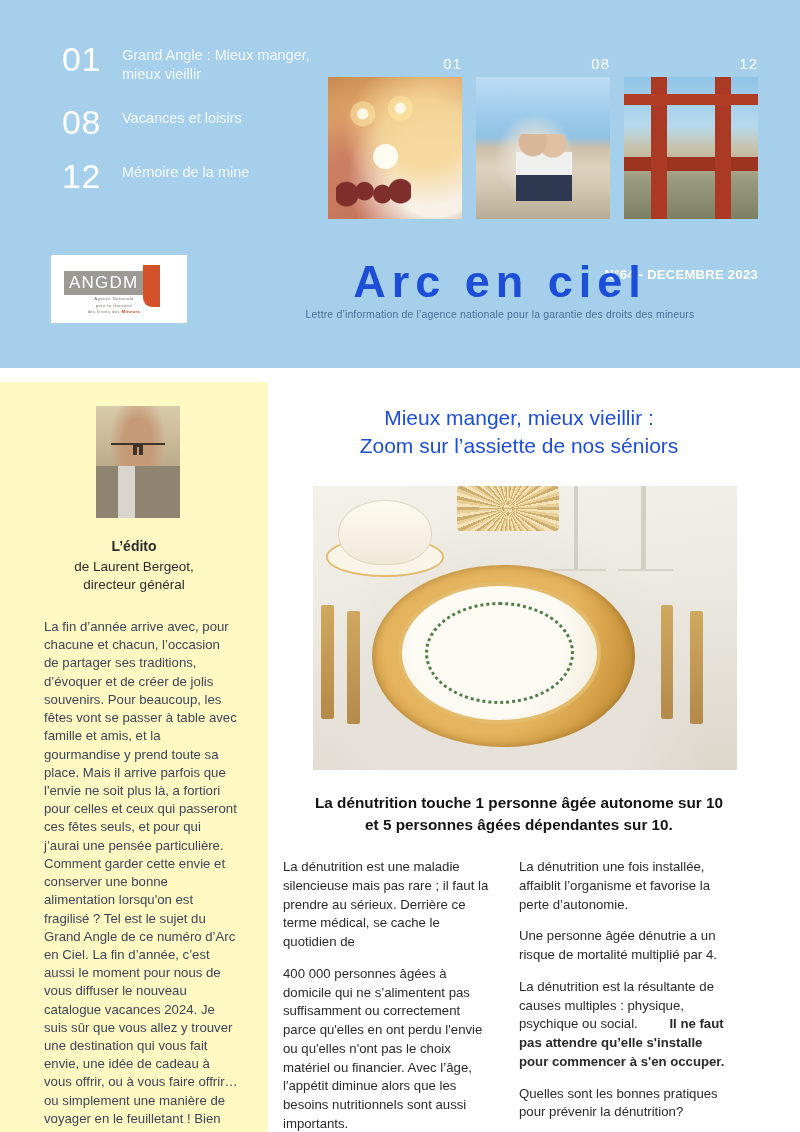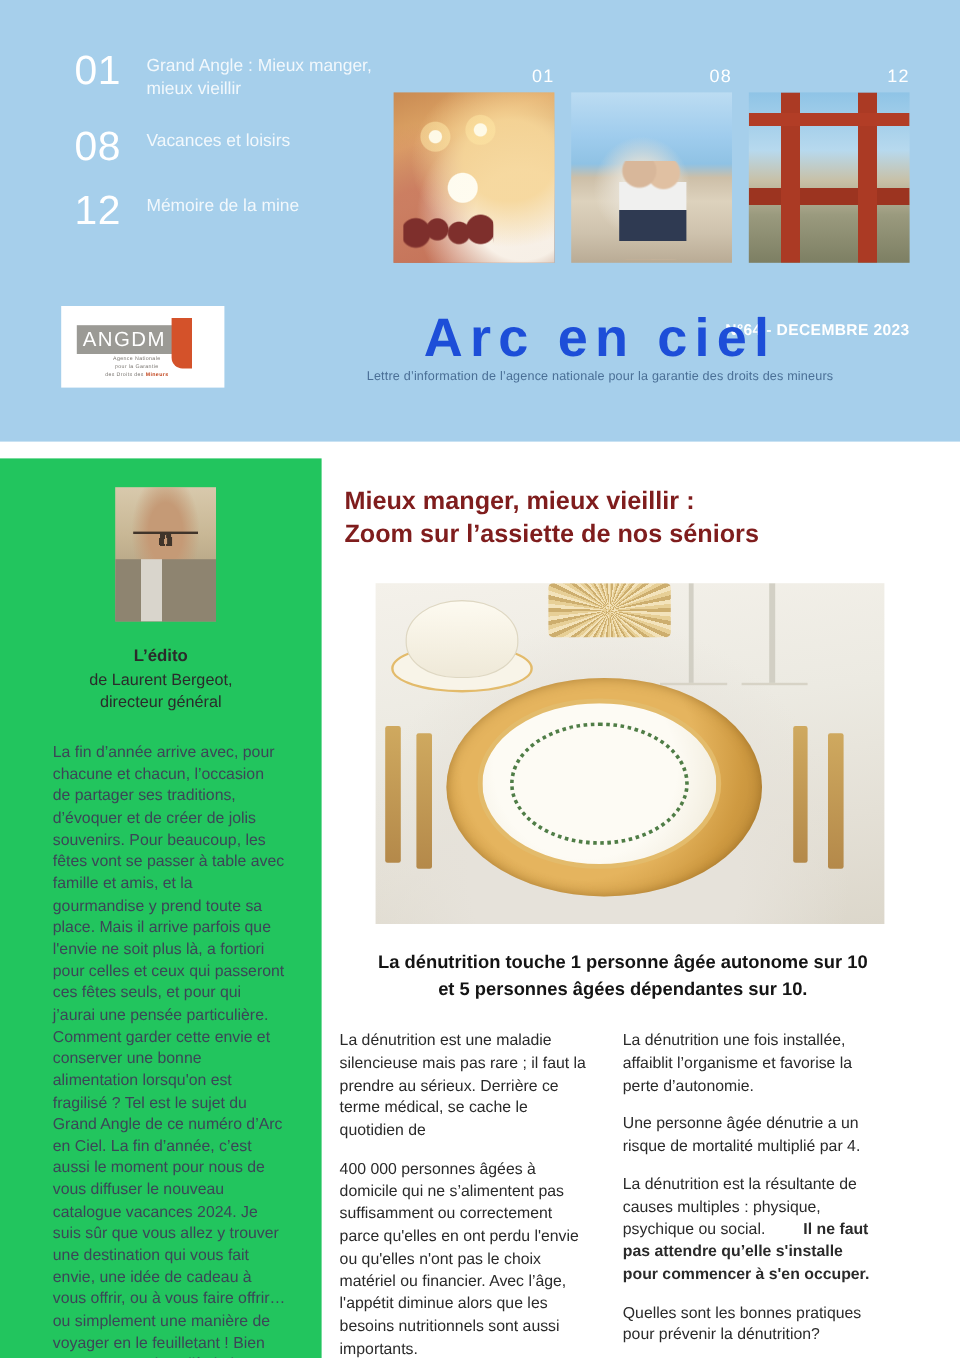--- a/index.html
+++ b/index.html
@@ -212,21 +212,21 @@
     margin-top: 3px;
   }
 
   
   .sidebar {
     position: absolute;
     left: 0;
     top: 382px;
     width: 268px;
     height: 750px;
-    background: #22c55e;
+    background: #fef9c3;
   }
   .edito-photo {
     position: absolute;
     left: 96px;
     top: 24px;
     width: 84px;
     height: 112px;
     background:
       radial-gradient(ellipse at 50% 34%, #c59a76 0 24%, transparent 48%),
       linear-gradient(180deg, #d8c9ac 0%, #c9b896 34%, #b9a888 58%, #9a8f7a 100%);
@@ -277,23 +277,24 @@
   }
 
   
   .main {
     position: absolute;
     left: 283px;
     top: 382px;
     width: 472px;
   }
   .article-title {
+    text-align: center;
     font-size: 21px;
-    font-weight: bold;
-    color: #7f1d1d;
+    font-weight: normal;
+    color: #1d4ed8;
     line-height: 1.33;
     padding: 22px 4px 0 4px;
   }
 
   .hero-photo {
     margin: 26px 0 0 30px;
     width: 424px;
     height: 284px;
     position: relative;
     overflow: hidden;

